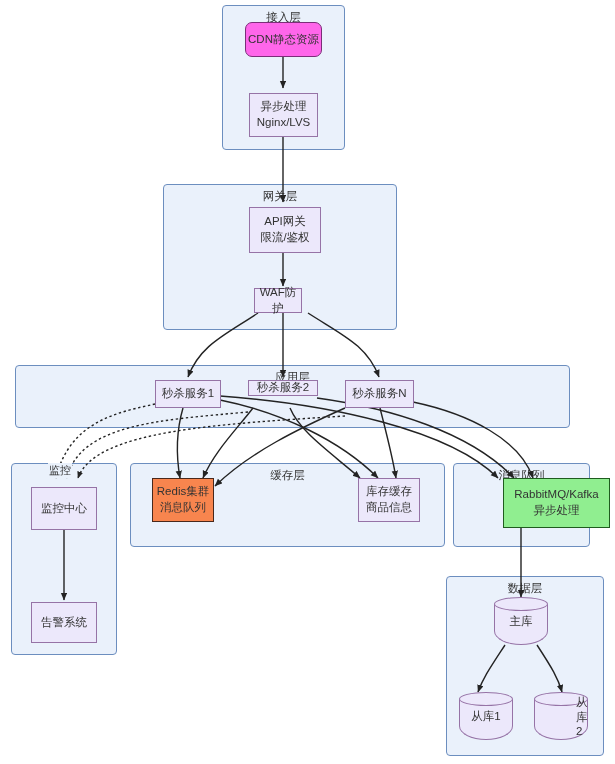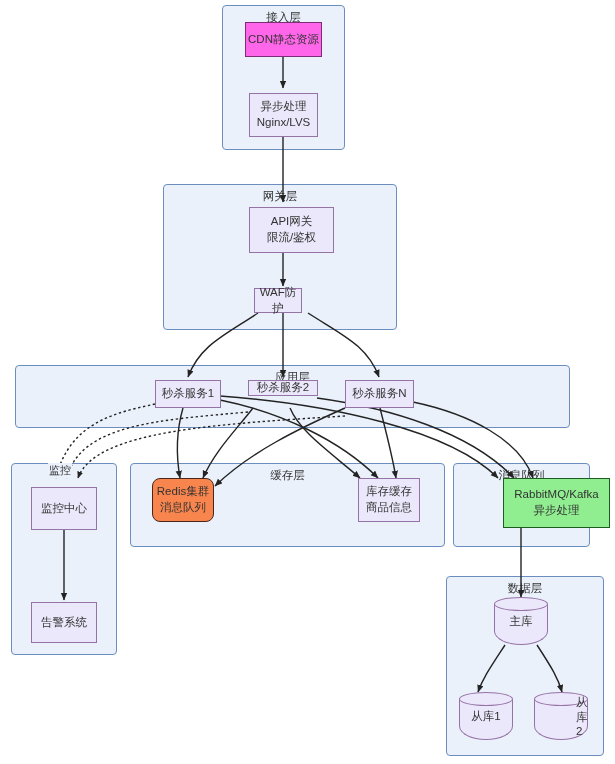--- a/index.html
+++ b/index.html
@@ -6,22 +6,22 @@
   body{width:615px;height:764px;font-family:"Liberation Sans","DejaVu Sans",sans-serif;}
   #stage{position:relative;width:615px;height:764px;overflow:hidden;}
   svg#wires{position:absolute;left:0;top:0;width:615px;height:764px;pointer-events:none;}
 
   .cluster{position:absolute;background:#eaf1fb;border:1px solid #6c8ebf;border-radius:4px;box-sizing:border-box;}
   .cluster-title{position:absolute;top:4px;left:0;right:0;text-align:center;font-size:11.5px;color:#333333;white-space:nowrap;}
 
   .node{position:absolute;box-sizing:border-box;display:flex;flex-direction:column;
         align-items:center;justify-content:center;font-size:11.5px;color:#333333;
         line-height:1.35;text-align:center;background:#ece8fb;border:1px solid #9673a6;}
-  .node.pink{background:#ff66ea;border-color:#7a2e78;border-width:1.6px;}
-  .node.orange{background:#f8854e;border-color:#49281b;border-width:1.6px;border-radius:8px;}
+  .node.pink{background:#ff66ea;border-color:#7a2e78;border-width:1.6px;border-radius:7px;}
+  .node.orange{background:#f8854e;border-color:#49281b;border-width:1.6px;}
   .node.green{background:#90ee90;border-color:#1f5c1f;border-width:1.6px;margin-left:36px;}
 
   .cyl{position:absolute;box-sizing:border-box;display:flex;align-items:center;
        justify-content:center;font-size:11.5px;color:#333333;}
   .cyl .body{position:absolute;left:0;right:0;top:7px;bottom:0;background:#ece8fb;
              border-left:1px solid #9673a6;border-right:1px solid #9673a6;border-bottom:1px solid #9673a6;
              border-radius:0 0 50% 50%/0 0 14px 14px;}
   .cyl .cap{position:absolute;left:0;right:0;top:0;height:14px;background:#ece8fb;
             border:1px solid #9673a6;border-radius:50%;box-sizing:border-box;}
   .cyl .txt{position:relative;z-index:3;}
@@ -111,21 +111,21 @@
 
   <div class="node pink" style="left:245px;top:22px;width:77px;height:35px;">
     <span>CDN静态资源</span>
   </div>
 
   <div class="node" style="left:249px;top:93px;width:69px;height:44px;">
     <span>异步处理</span>
     <span>Nginx/LVS</span>
   </div>
 
-  <div class="node" style="left:249px;top:207px;width:85px;height:46px;">
+  <div class="node" style="left:249px;top:207px;width:72px;height:46px;">
     <span>API网关</span>
     <span>限流/鉴权</span>
   </div>
 
   <div class="node" style="left:254px;top:288px;width:48px;height:25px;">
     <span>WAF防护</span>
   </div>
 
   <div class="node" style="left:155px;top:380px;width:66px;height:28px;">
     <span>秒杀服务1</span>

